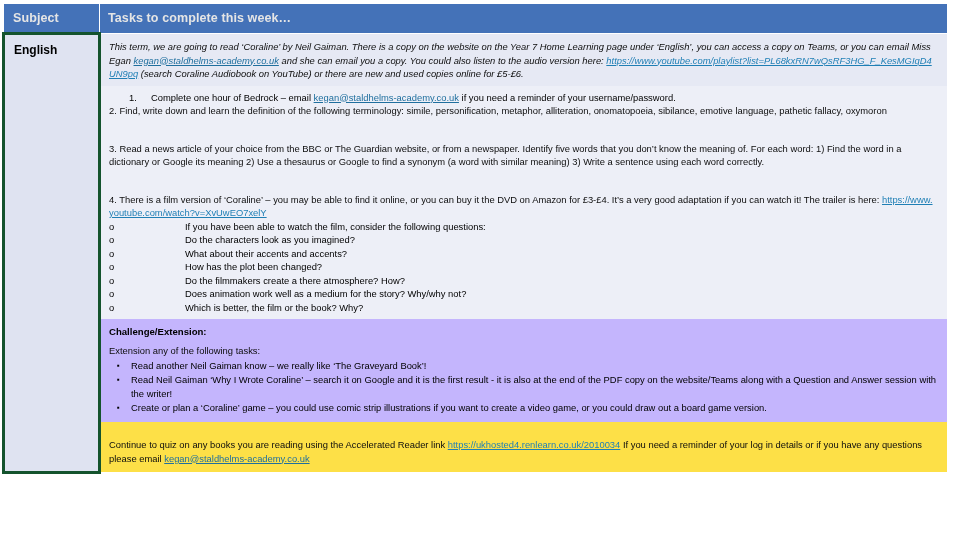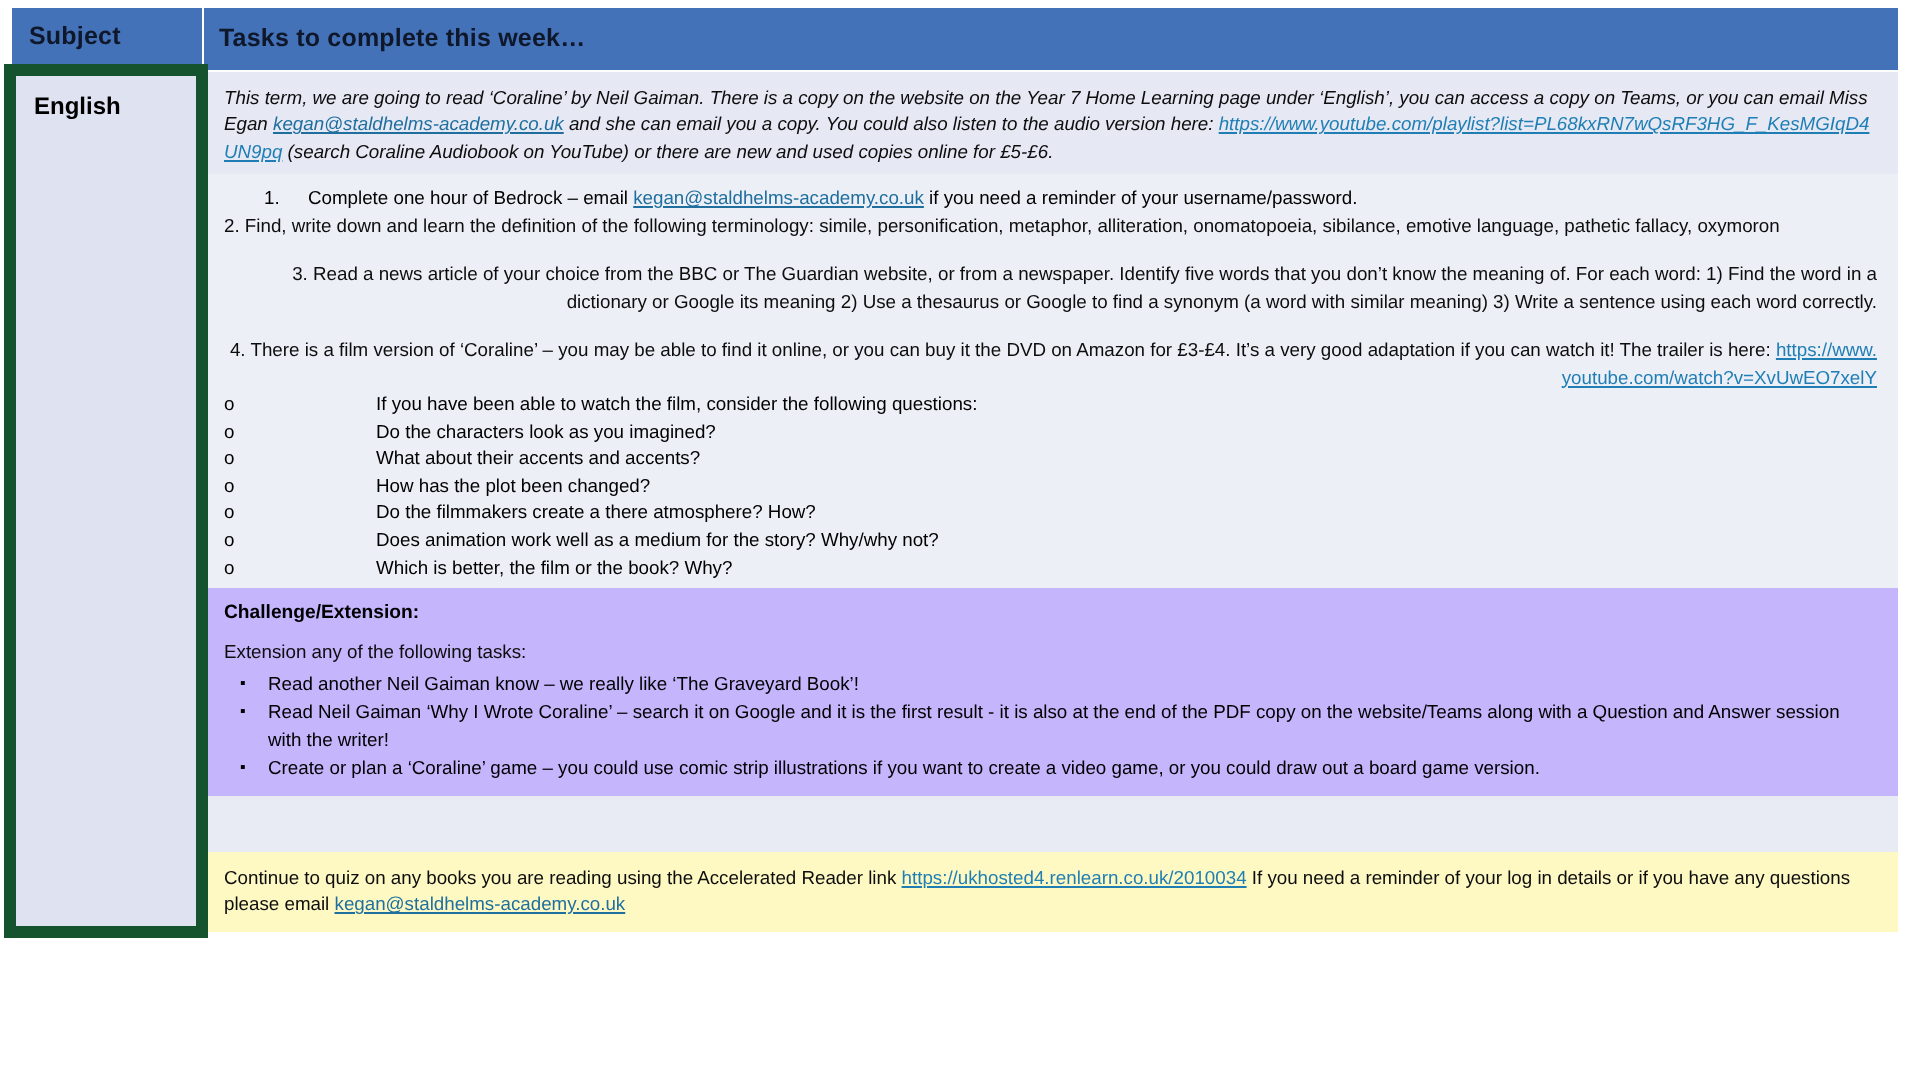--- a/index.html
+++ b/index.html
@@ -31,42 +31,42 @@
     width: 944px;
     margin: 3px 0 0 2px;
   }
 
   col.c-subject { width: 96px; }
   col.c-tasks   { width: 848px; }
 
   
   tr.header-row th {
     background: #4472b8;
-    color: #0f172a;
+    color: #e5e5e5;
     font-size: 12.5px;
     font-weight: bold;
     text-align: left;
     vertical-align: middle;
     padding: 4px 0 5px 8px;
     height: 19px;
     border: 1px solid #ffffff;
     letter-spacing: 0.1px;
   }
   tr.header-row th.h-subject { padding-left: 9px; }
   tr.header-row th.h-tasks   { padding-left: 8px; }
 
   
   td.subject-cell {
     background: #dfe3f1;
     vertical-align: top;
     padding: 8px 0 0 9px;
     font-size: 12px;
     font-weight: bold;
     color: #000000;
-    border: 6px solid #14532d;
+    border: 3px solid #14532d;
     margin-top: 21px;
   }
 
   td.tasks-cell {
     background: #e8eaf4;
     vertical-align: top;
     padding: 0;
     border: 1px solid #ffffff;
   }
 
@@ -84,33 +84,32 @@
     background: #edeff7;
     padding-top: 5px;
     padding-bottom: 4px;
   }
   .block.challenge {
     background: #c4b5fd;
     padding-top: 6px;
     padding-bottom: 7px;
   }
   .block.footer {
-    background: #fef9c3;
-    padding-top: 6px;
+    background: #fde047;
+    padding-top: 16px;
     padding-bottom: 7px;
-    margin-top: 28px;
   }
 
   p.para {
     margin: 0 0 0 0;
     line-height: 13.5px;
     font-size: 9.4px;
     color: #0d0d0d;
   }
-  p.para + p.para { margin-top: 11px; text-align: right; }
+  p.para + p.para { margin-top: 24px; }
 
   .spacer-6 { height: 6px; }
 
   a.link {
     color: #1f7fb5;
     text-decoration: underline;
     word-break: break-all;
   }
   a.link.dark { color: #1f6f9e; }
 

